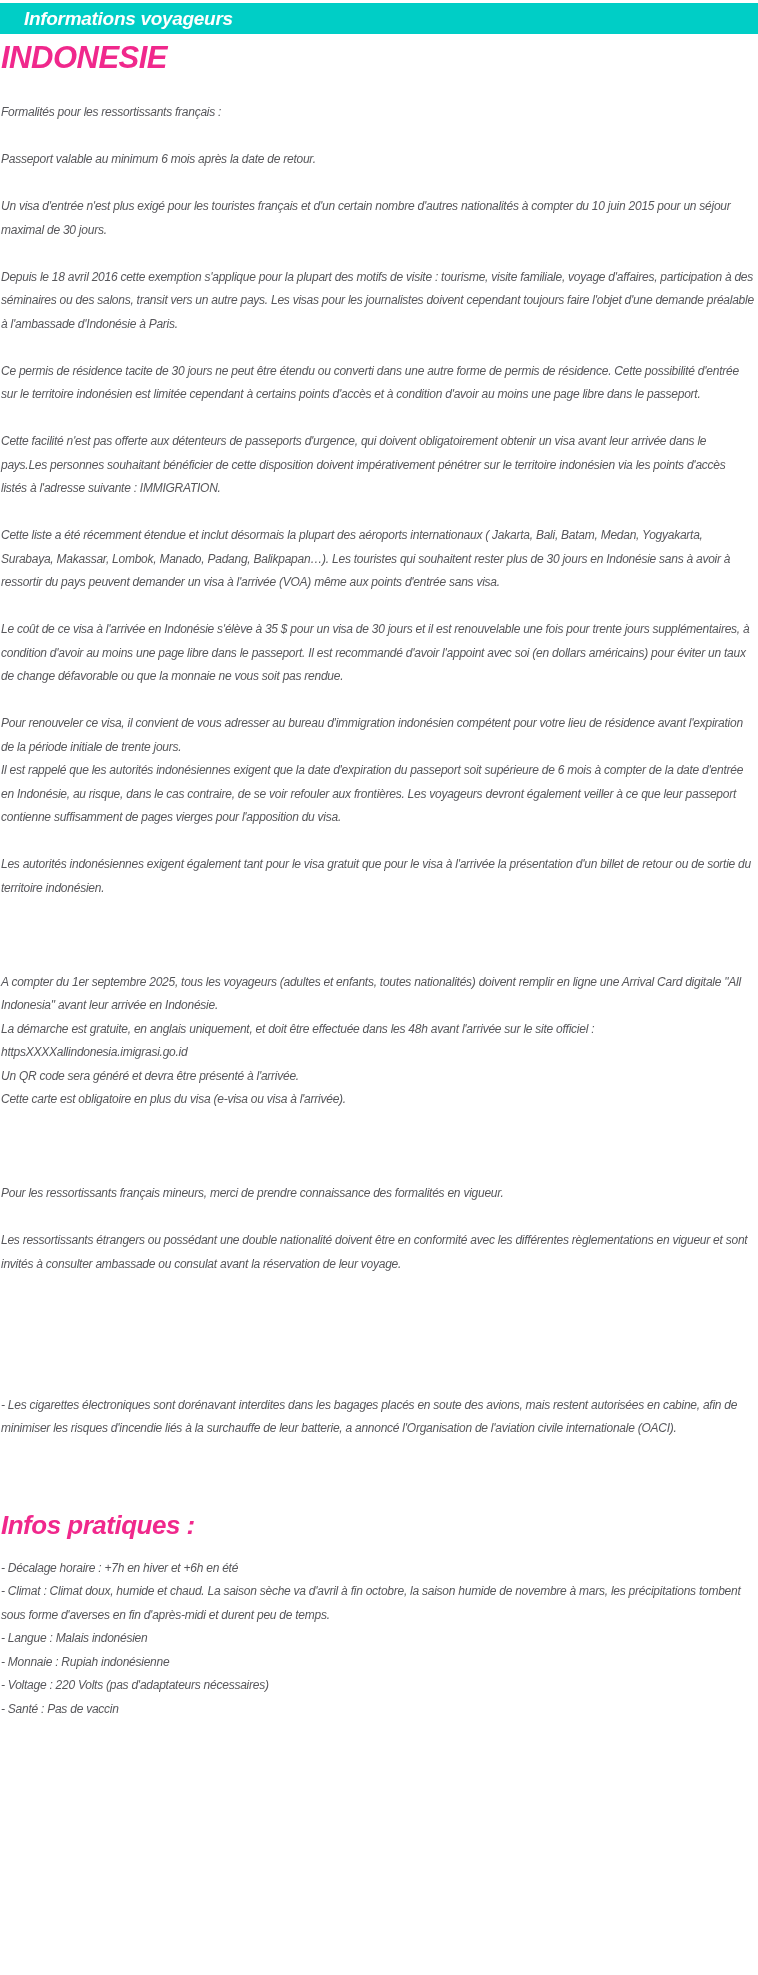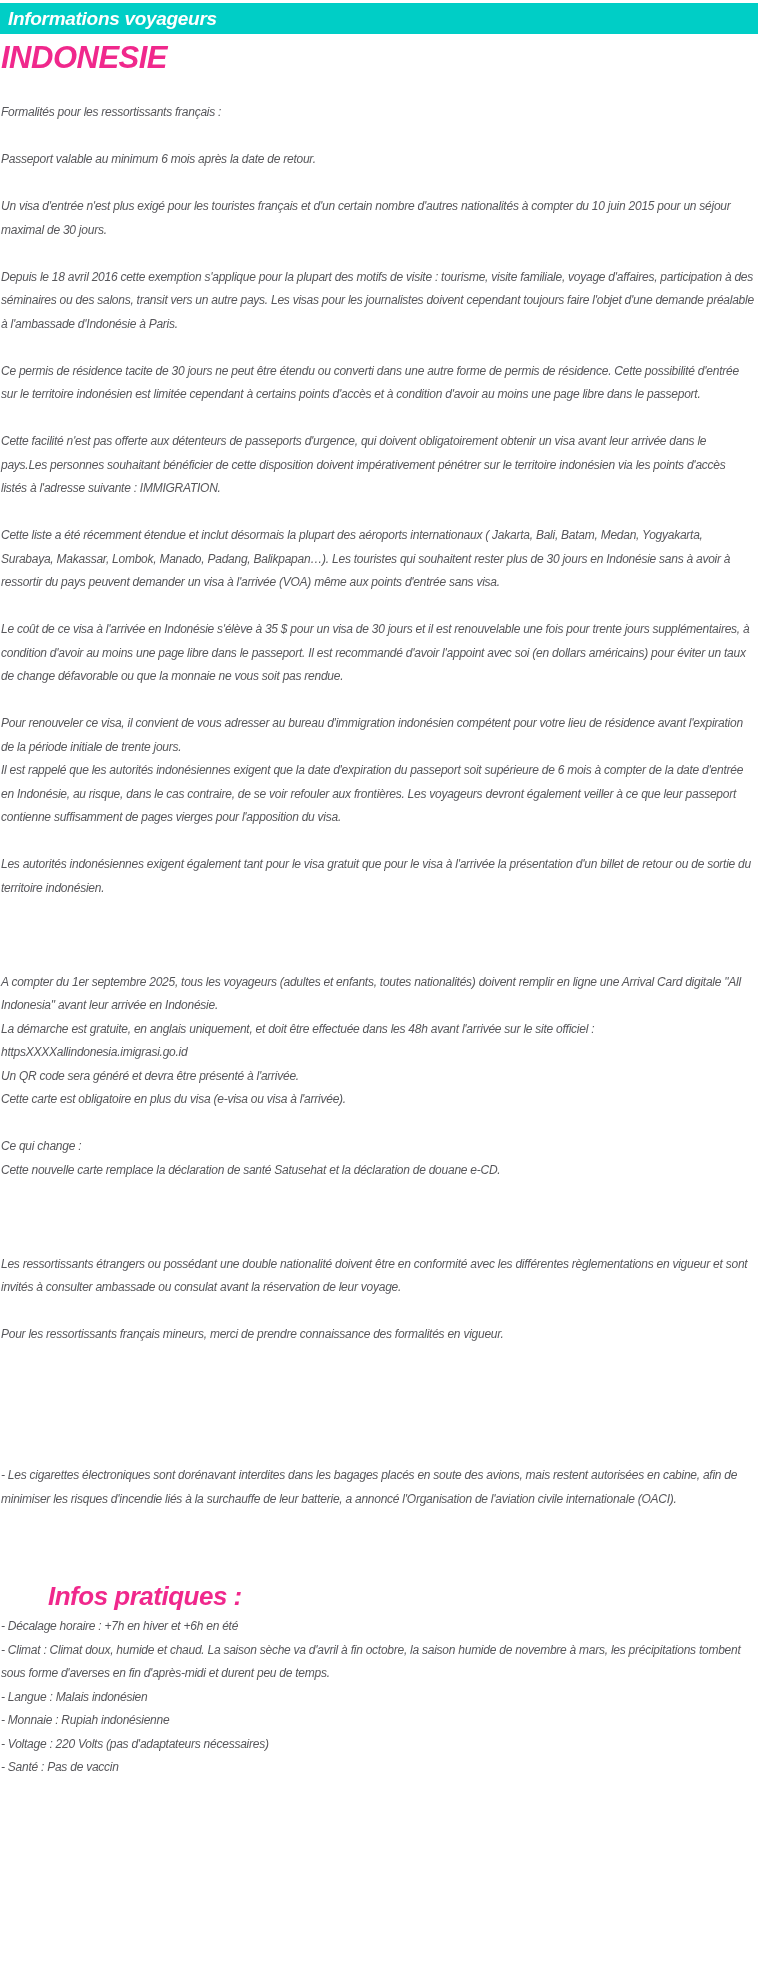--- a/index.html
+++ b/index.html
@@ -18,21 +18,21 @@
     font-family: "Liberation Sans", sans-serif;
     font-style: italic;
     color: var(--body-text);
   }
   .top-bar {
     margin-top: 3px;
     height: 31px;
     background: var(--header-bg);
     display: flex;
     align-items: center;
-    padding-left: 8px;
+    padding-left: 24px;
   }
   .top-bar-title {
     color: var(--header-text);
     font-weight: bold;
     font-size: 19px;
     letter-spacing: -0.3px;
     white-space: nowrap;
   }
   .content {
     padding: 0 4px 20px 1px;
@@ -52,22 +52,21 @@
     min-height: 23.5px;
     margin: 0 0 23.5px 0;
     white-space: pre-wrap;
   }
   .sub-heading {
     color: var(--accent-pink);
     font-weight: bold;
     font-size: 26px;
     letter-spacing: -0.5px;
     line-height: 1.15;
-    margin: 8px 0 4px 0;
-    padding-left: 47px;
+    margin: 8px 0 16px 0;
   }
 </style>
 </head>
 <body>
 
 <div class="top-bar">
   <span class="top-bar-title">Informations voyageurs</span>
 </div>
 
 <div class="content">
@@ -83,25 +82,23 @@
       <div class="para">Le coût de ce visa à l'arrivée en Indonésie s'élève à 35 $ pour un visa de 30 jours et il est renouvelable une fois pour trente jours supplémentaires, à condition d'avoir au moins une page libre dans le passeport. Il est recommandé d'avoir l'appoint avec soi (en dollars américains) pour éviter un taux de change défavorable ou que la monnaie ne vous soit pas rendue.</div>
       <div class="para">Pour renouveler ce visa, il convient de vous adresser au bureau d'immigration indonésien compétent pour votre lieu de résidence avant l'expiration de la période initiale de trente jours.
 Il est rappelé que les autorités indonésiennes exigent que la date d'expiration du passeport soit supérieure de 6 mois à compter de la date d'entrée en Indonésie, au risque, dans le cas contraire, de se voir refouler aux frontières. Les voyageurs devront également veiller à ce que leur passeport contienne suffisamment de pages vierges pour l'apposition du visa.</div>
       <div class="para">Les autorités indonésiennes exigent également tant pour le visa gratuit que pour le visa à l'arrivée la présentation d'un billet de retour ou de sortie du territoire indonésien.</div>
       <div class="para"></div>
       <div class="para">A compter du 1er septembre 2025, tous les voyageurs (adultes et enfants, toutes nationalités) doivent remplir en ligne une Arrival Card digitale "All Indonesia" avant leur arrivée en Indonésie.
 La démarche est gratuite, en anglais uniquement, et doit être effectuée dans les 48h avant l'arrivée sur le site officiel :
 httpsXXXXallindonesia.imigrasi.go.id
 Un QR code sera généré et devra être présenté à l'arrivée.
 Cette carte est obligatoire en plus du visa (e-visa ou visa à l'arrivée).</div>
-      <div class="para">Ce qui change :
-Cette nouvelle carte remplace la déclaration de santé Satusehat et la déclaration de douane e-CD.</div>
       <div class="para"></div>
+      <div class="para">Pour les ressortissants français mineurs, merci de prendre connaissance des formalités en vigueur.</div>
       <div class="para">Les ressortissants étrangers ou possédant une double nationalité doivent être en conformité avec les différentes règlementations en vigueur et sont invités à consulter ambassade ou consulat avant la réservation de leur voyage.</div>
-      <div class="para">Pour les ressortissants français mineurs, merci de prendre connaissance des formalités en vigueur.</div>
       <div class="para"></div>
       <div class="para"></div>
       <div class="para">- Les cigarettes électroniques sont dorénavant interdites dans les bagages placés en soute des avions, mais restent autorisées en cabine, afin de minimiser les risques d'incendie liés à la surchauffe de leur batterie, a annoncé l'Organisation de l'aviation civile internationale (OACI).</div>
       <div class="para"></div>
       <div class="sub-heading">Infos pratiques :</div>
       <div class="para">- Décalage horaire : +7h en hiver et +6h en été
 - Climat : Climat doux, humide et chaud. La saison sèche va d'avril à fin octobre, la saison humide de novembre à mars, les précipitations tombent sous forme d'averses en fin d'après-midi et durent peu de temps.
 - Langue : Malais indonésien
 - Monnaie : Rupiah indonésienne
 - Voltage : 220 Volts (pas d'adaptateurs nécessaires)

